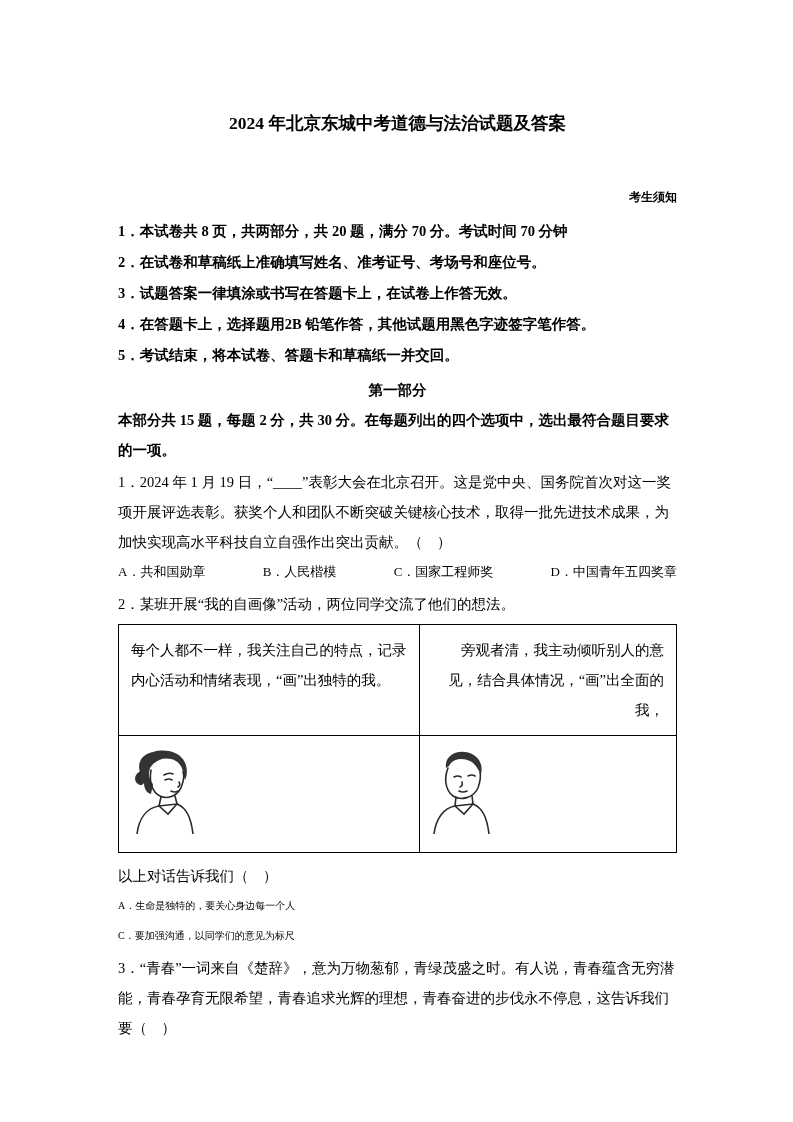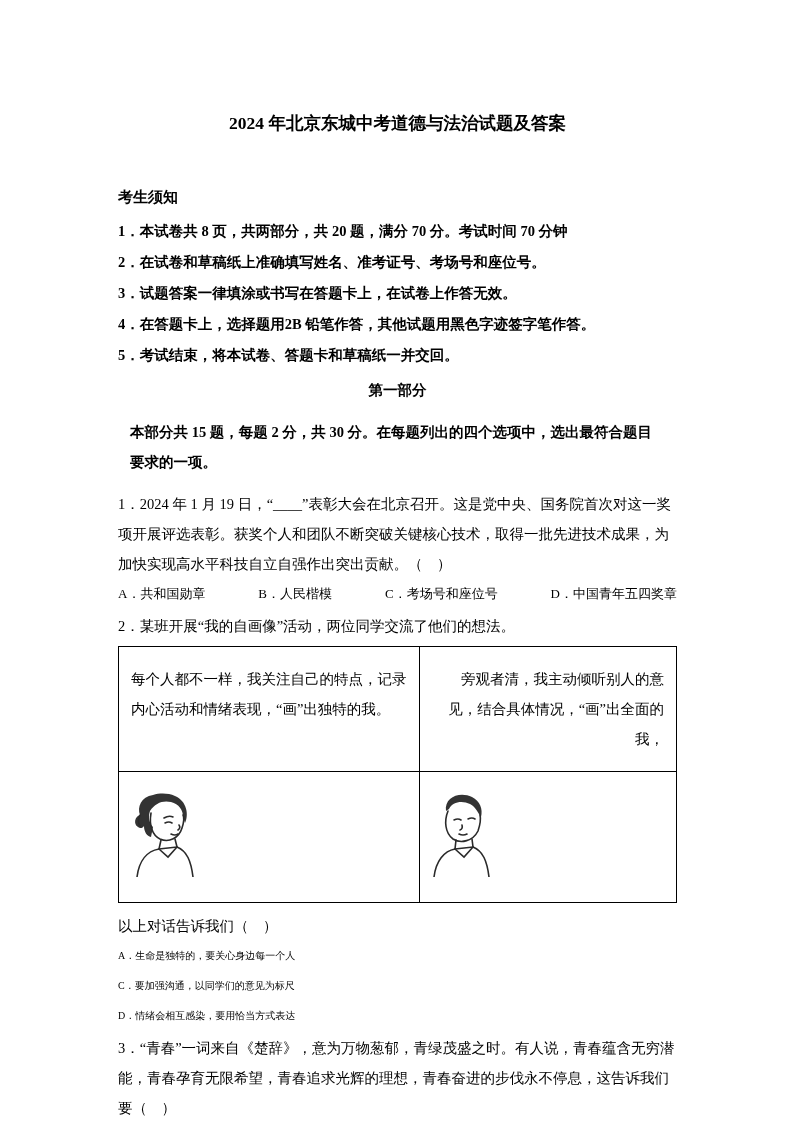--- a/index.html
+++ b/index.html
@@ -17,43 +17,44 @@
   }
   .doc-title {
     text-align: center;
     font-size: 17.5px;
     font-weight: bold;
     margin: 0 0 46px 0;
     line-height: 26px;
     font-family: Liberation Serif, serif;
   }
   .notice-header {
-    font-size: 15px;
+    font-size: 12px;
     font-weight: bold;
     margin: 0 0 4px 0;
     line-height: 30px;
+    text-align: right;
   }
   .notice-item {
     font-size: 14.5px;
     font-weight: bold;
     line-height: 31px;
     margin: 0;
   }
   .part-header {
     text-align: center;
     font-size: 14.5px;
     font-weight: bold;
     line-height: 30px;
     margin: 4px 0 0 0;
   }
   .part-intro {
     font-size: 14.5px;
     font-weight: bold;
     line-height: 30px;
-    margin: 12px;
+    margin: 0;
   }
   .q-text {
     font-size: 14.5px;
     line-height: 30px;
     margin: 2px 0 0 0;
   }
   .options-row {
     display: flex;
     justify-content: space-between;
     font-size: 13px;
@@ -63,21 +64,21 @@
   .dialogue-table {
     width: 100%;
     border-collapse: collapse;
     margin: 5px 0 8px 0;
   }
   .dialogue-table td {
     border: 1px solid #000000;
     vertical-align: top;
     font-size: 14.5px;
     line-height: 30px;
-    padding: 17px 12px;
+    padding: 10px 12px;
   }
   .cell-left  { width: 54%; }
   .cell-right { width: 46%; text-align: right; }
   .img-cell   { height: 96px; padding: 4px 10px; }
   .option-line {
     font-size: 10px;
     line-height: 30px;
     margin: 0;
   }
   .sketch { display: block; }
@@ -96,21 +97,21 @@
   <p class="notice-item">4．在答题卡上，选择题用2B 铅笔作答，其他试题用黑色字迹签字笔作答。</p>
   <p class="notice-item">5．考试结束，将本试卷、答题卡和草稿纸一并交回。</p>
 
   <p class="part-header">第一部分</p>
   <p class="part-intro">本部分共 15 题，每题 2 分，共 30 分。在每题列出的四个选项中，选出最符合题目要求的一项。</p>
 
   <p class="q-text">1．2024 年 1 月 19 日，“____”表彰大会在北京召开。这是党中央、国务院首次对这一奖项开展评选表彰。获奖个人和团队不断突破关键核心技术，取得一批先进技术成果，为加快实现高水平科技自立自强作出突出贡献。（　）</p>
   <div class="options-row">
     <span>A．共和国勋章</span>
     <span>B．人民楷模</span>
-    <span>C．考场号和座位号</span>
+    <span>C．国家工程师奖</span>
     <span>D．中国青年五四奖章</span>
   </div>
 
   <p class="q-text">2．某班开展“我的自画像”活动，两位同学交流了他们的想法。</p>
 
   <table class="dialogue-table">
     <tbody>
       <tr>
         <td class="cell-left">每个人都不一样，我关注自己的特点，记录内心活动和情绪表现，“画”出独特的我。</td>
         <td class="cell-right">旁观者清，我主动倾听别人的意见，结合具体情况，“画”出全面的我，</td>
@@ -146,17 +147,16 @@
             </g>
           </svg>
         </td>
       </tr>
     </tbody>
   </table>
 
   <p class="q-text">以上对话告诉我们（　）</p>
   <p class="option-line">A．生命是独特的，要关心身边每一个人</p>
   <p class="option-line">C．要加强沟通，以同学们的意见为标尺</p>
-  <p class="option-line">D．情绪会相互感染，要用恰当方式表达</p>
 
   <p class="q-text">3．“青春”一词来自《楚辞》，意为万物葱郁，青绿茂盛之时。有人说，青春蕴含无穷潜能，青春孕育无限希望，青春追求光辉的理想，青春奋进的步伐永不停息，这告诉我们要（　）</p>
 
 </div>
 
 </body></html>

